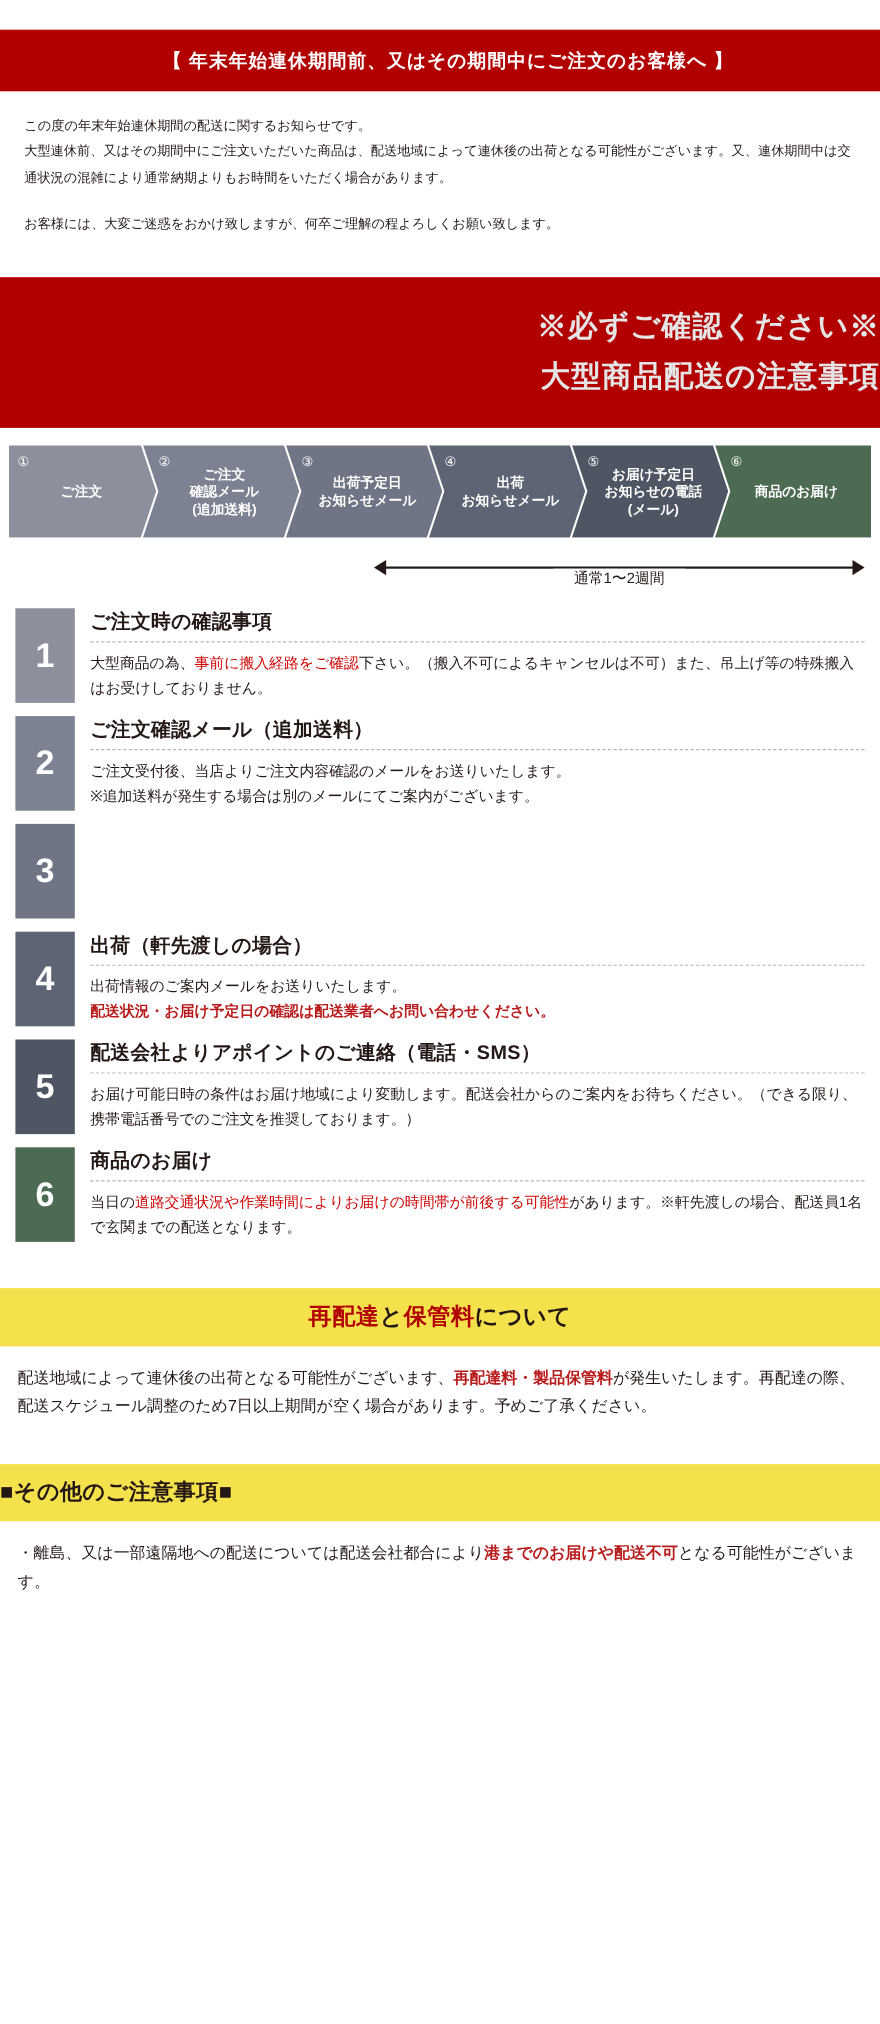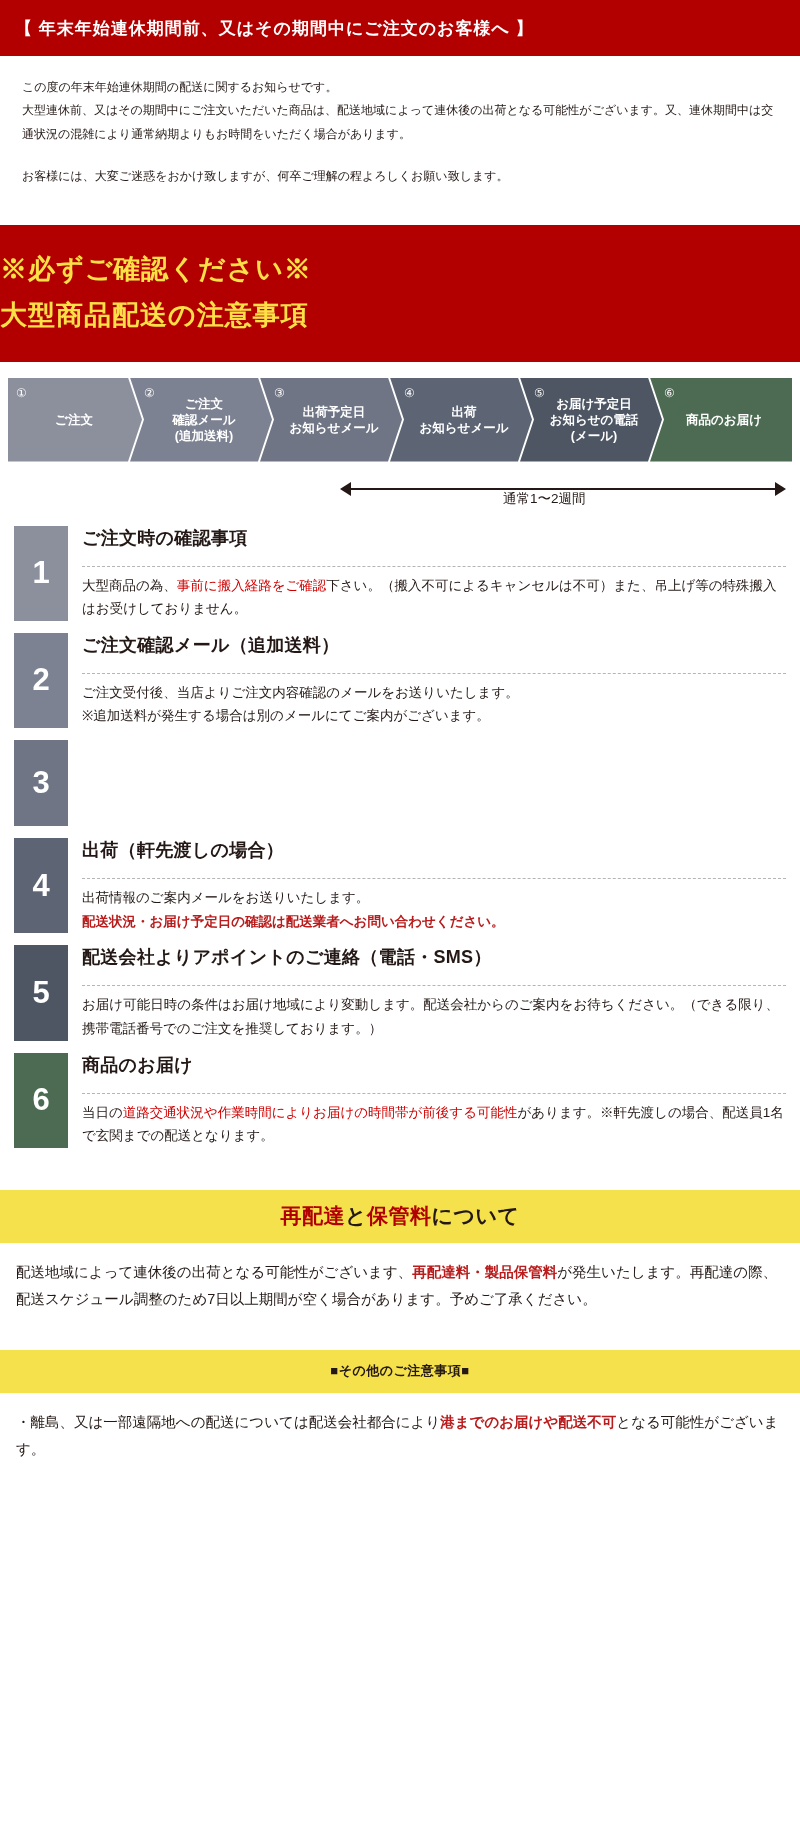--- a/index.html
+++ b/index.html
@@ -13,40 +13,41 @@
     font-family: "Liberation Sans", sans-serif;
     color: #231815;
     -webkit-font-smoothing: antialiased;
   }
   .page { width: 800px; position: relative; }
 
   
   .holiday-band {
     background: #b20000;
     color: #ffffff;
-    text-align: left;
+    text-align: center;
     font-size: 17px;
     font-weight: bold;
     padding: 17px 0 16px 15px;
     letter-spacing: 1px;
+    margin-top: 27px;
   }
   .holiday-body {
     padding: 20px 22px 0 22px;
     font-size: 12px;
     line-height: 1.95;
     color: #231815;
   }
   .holiday-body p { margin: 0; }
   .holiday-body p.second { margin-top: 19px; }
 
   
   .main-title {
     background: #b20000;
-    color: #fde047;
-    text-align: left;
+    color: #e5e5e5;
+    text-align: right;
     margin-top: 36px;
     padding: 24px 0 26px 0;
   }
   .main-title .line1 {
     font-size: 27px;
     font-weight: bold;
     letter-spacing: 1px;
     line-height: 1.5;
   }
   .main-title .line2 {
@@ -124,21 +125,21 @@
     top: 0;
     width: 0; height: 0;
     border-top: 7px solid transparent;
     border-bottom: 7px solid transparent;
   }
   .duration-arrow .head-l { left: 0; border-right: 11px solid #231815; }
   .duration-arrow .head-r { right: 0; border-left: 11px solid #231815; }
   .duration-label {
     position: absolute;
     left: 0; right: 0; top: 8px;
-    text-align: left;
+    text-align: center;
     font-size: 13.5px;
     color: #231815;
     background: #ffffff;
     width: 120px;
     margin: 0 auto;
   }
 
   
   .steps { margin-top: 18px; padding: 0 14px; }
   .step {
@@ -164,21 +165,21 @@
   .step-num.c5 { background: #4e5664; }
   .step-num.c6 { background: #4d6b52; }
   .step-body {
     flex: 1 1 auto;
     padding-left: 14px;
   }
   .step-title {
     font-size: 18px;
     font-weight: bold;
     color: #231815;
-    padding-bottom: 16px;
+    padding-bottom: 6px;
     border-bottom: 1px dashed #b5b5b5;
     letter-spacing: 0.3px;
   }
   .step-text {
     font-size: 13.5px;
     line-height: 1.75;
     margin-top: 7px;
     color: #231815;
   }
   .red { color: #d00000; }
@@ -198,23 +199,23 @@
   .yellow-band .dark { color: #231815; }
   .yellow-body {
     padding: 16px 16px 0 16px;
     font-size: 14.5px;
     line-height: 1.85;
   }
 
   
   .yellow-band2 {
     background: #f5e14b;
-    text-align: center;
-    color: #231815;
-    font-size: 13px;
+    text-align: left;
+    color: #231815;
+    font-size: 20px;
     font-weight: bold;
     padding: 12px 0 13px 0;
     margin-top: 38px;
     letter-spacing: 0.5px;
   }
   .other-body {
     padding: 16px 12px 40px 16px;
     font-size: 14.5px;
     line-height: 1.85;
   }

